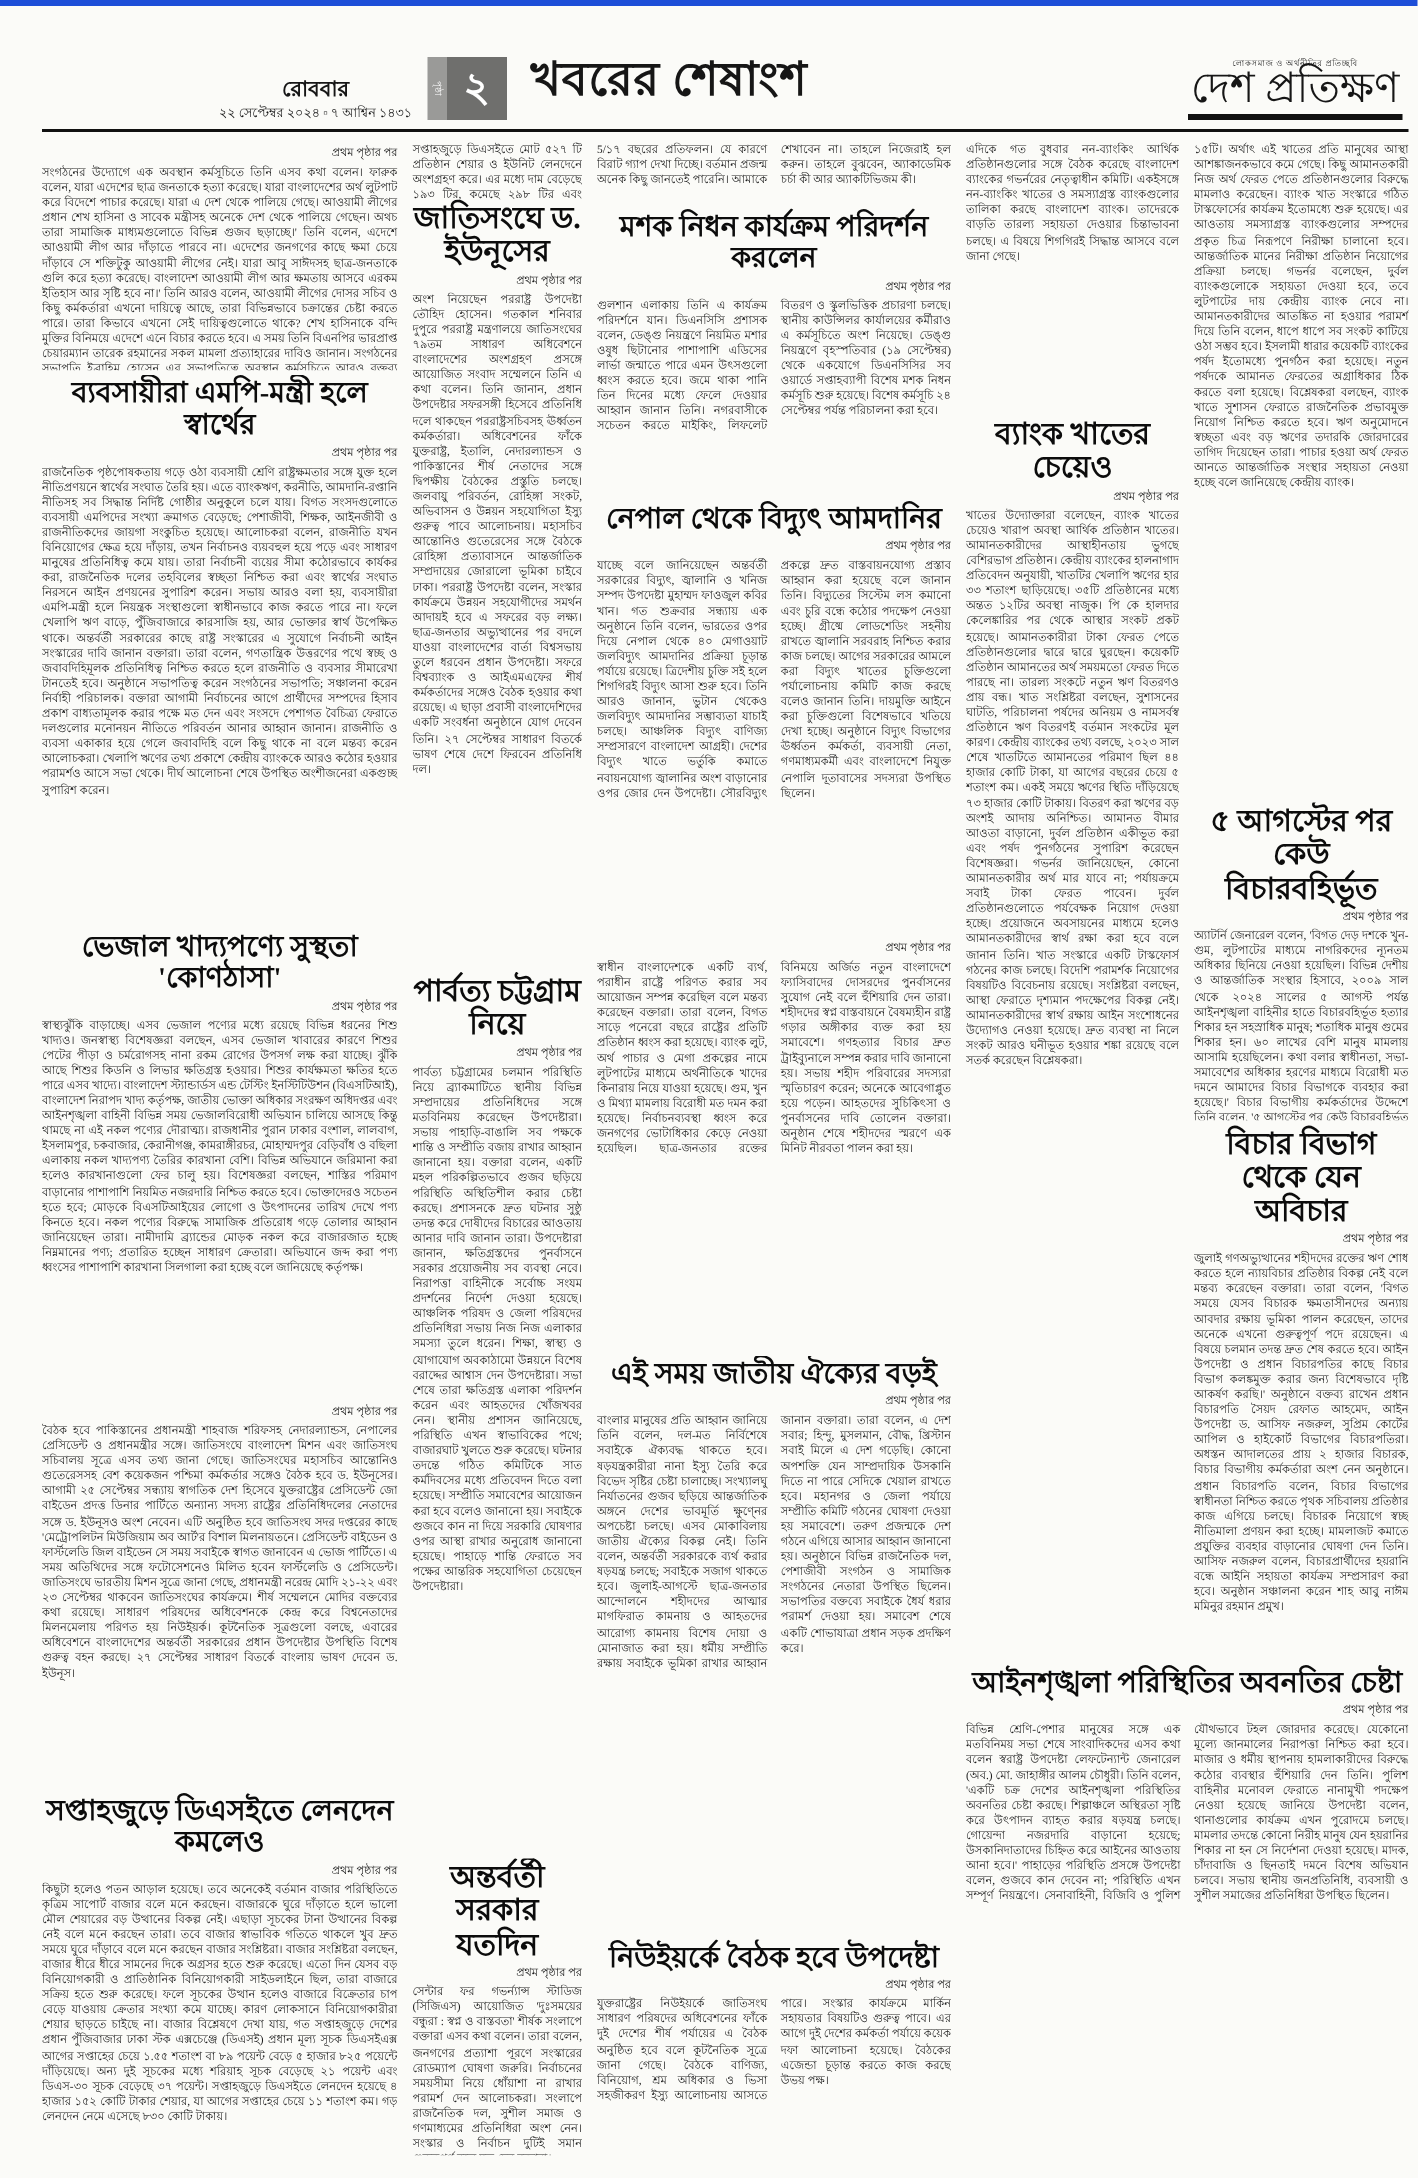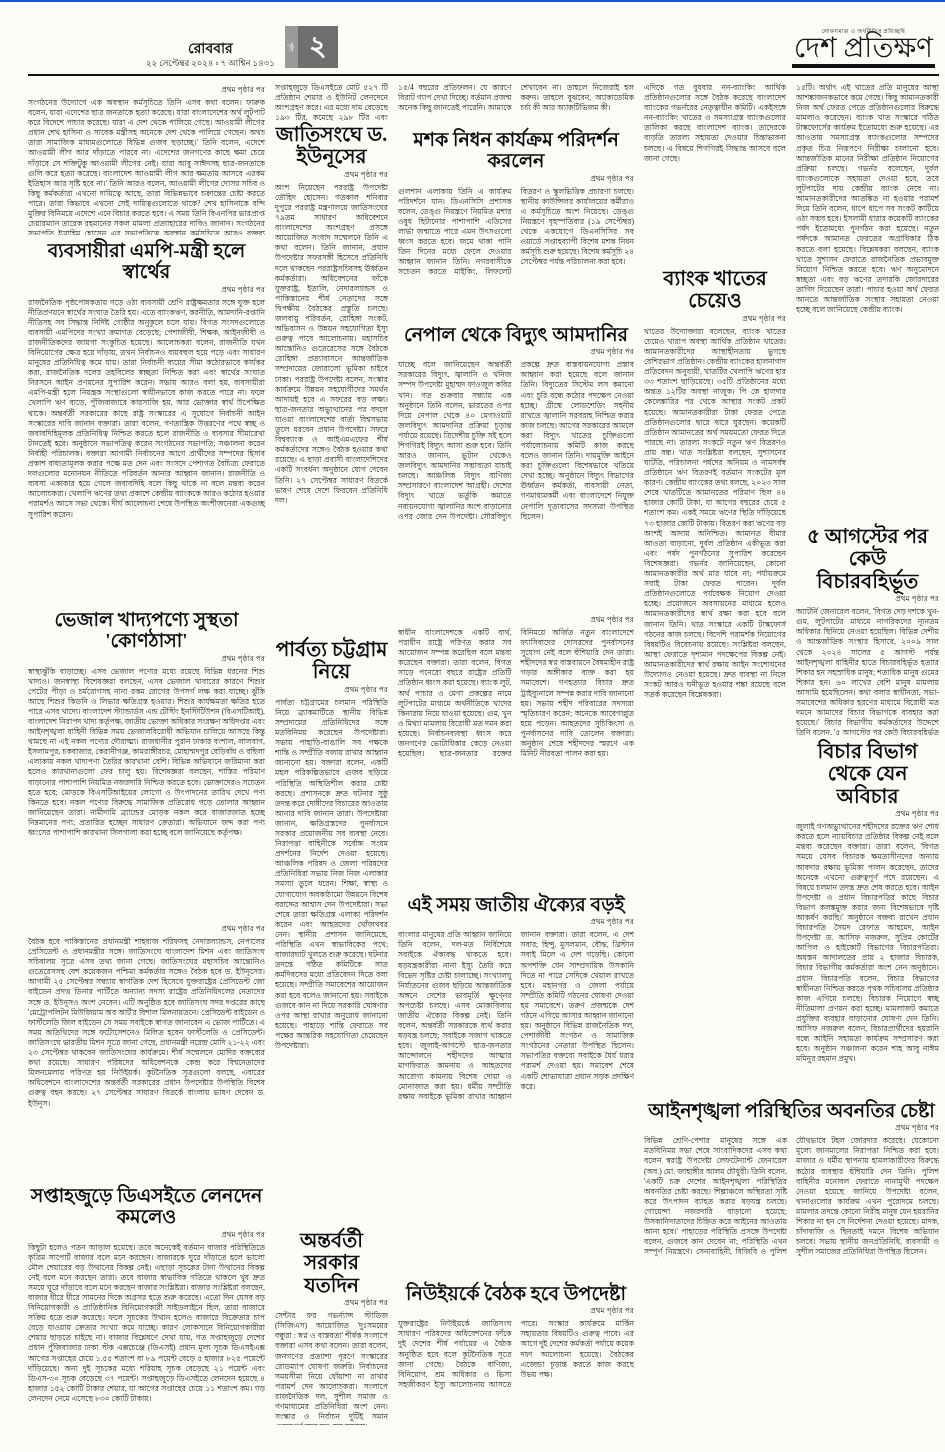--- a/index.html
+++ b/index.html
@@ -2,21 +2,21 @@
 <html lang="bn"><head>
 <meta charset="utf-8">
 <style>
   html,body{margin:0;padding:0;}
   body{
     width:945px;height:1452px;overflow:hidden;
     background:#fbfbf8;color:#161616;
     font-family:"Liberation Serif","DejaVu Serif",serif;
   }
   .page{box-sizing:border-box;width:945px;height:1452px;padding:0 6px 6px 28px;
-    border-top:2px solid #1d4ed8;position:relative;}
+    border-top:4px solid #1d4ed8;position:relative;}
   
   .header{display:flex;align-items:flex-end;padding:24px 0 6px 0;border-bottom:2px solid #111;}
   .date-block{text-align:center;margin-left:118px;line-height:1.1;}
   .day{font-weight:bold;font-size:14px;}
   .dateline{font-size:8.5px;margin-top:2px;}
   .pagebox{display:flex;margin-left:10px;height:42px;}
   .pagebox .tab{width:13px;background:#9a9a98;color:#fff;display:flex;align-items:center;justify-content:center;
     writing-mode:vertical-rl;font-size:6px;}
   .pagebox .num{width:40px;background:#6f6f6d;color:#fff;display:flex;align-items:center;justify-content:center;
     font-size:27px;font-weight:bold;}
@@ -52,20 +52,21 @@
 
   <div class="header">
     <div class="date-block">
       <div class="day">রোববার</div>
       <div class="dateline">২২ সেপ্টেম্বর ২০২৪ ▫ ৭ আশ্বিন ১৪৩১</div>
     </div>
     <div class="pagebox">
       <div class="tab">পৃষ্ঠা</div>
       <div class="num">২</div>
     </div>
+    <div class="section-title">খবরের শেষাংশ</div>
     <div class="masthead">
       <div class="tagline">লোকসমাজ ও অর্থনীতির প্রতিচ্ছবি</div>
       <div class="name">দেশ প্রতিক্ষণ</div>
     </div>
   </div>
 
   <div class="main">
 
     <div class="col colA">
       <article class="article" style="flex:0 0 152px">
@@ -106,21 +107,21 @@
         <p class="body">পার্বত্য চট্টগ্রামের চলমান পরিস্থিতি নিয়ে ব্র্যাকমাটিতে স্থানীয় বিভিন্ন সম্প্রদায়ের প্রতিনিধিদের সঙ্গে মতবিনিময় করেছেন উপদেষ্টারা। সভায় পাহাড়ি-বাঙালি সব পক্ষকে শান্তি ও সম্প্রীতি বজায় রাখার আহ্বান জানানো হয়। বক্তারা বলেন, একটি মহল পরিকল্পিতভাবে গুজব ছড়িয়ে পরিস্থিতি অস্থিতিশীল করার চেষ্টা করছে। প্রশাসনকে দ্রুত ঘটনার সুষ্ঠু তদন্ত করে দোষীদের বিচারের আওতায় আনার দাবি জানান তারা। উপদেষ্টারা জানান, ক্ষতিগ্রস্তদের পুনর্বাসনে সরকার প্রয়োজনীয় সব ব্যবস্থা নেবে। নিরাপত্তা বাহিনীকে সর্বোচ্চ সংযম প্রদর্শনের নির্দেশ দেওয়া হয়েছে। আঞ্চলিক পরিষদ ও জেলা পরিষদের প্রতিনিধিরা সভায় নিজ নিজ এলাকার সমস্যা তুলে ধরেন। শিক্ষা, স্বাস্থ্য ও যোগাযোগ অবকাঠামো উন্নয়নে বিশেষ বরাদ্দের আশ্বাস দেন উপদেষ্টারা। সভা শেষে তারা ক্ষতিগ্রস্ত এলাকা পরিদর্শন করেন এবং আহতদের খোঁজখবর নেন। স্থানীয় প্রশাসন জানিয়েছে, পরিস্থিতি এখন স্বাভাবিকের পথে; বাজারঘাট খুলতে শুরু করেছে। ঘটনার তদন্তে গঠিত কমিটিকে সাত কর্মদিবসের মধ্যে প্রতিবেদন দিতে বলা হয়েছে। সম্প্রীতি সমাবেশের আয়োজন করা হবে বলেও জানানো হয়। সবাইকে গুজবে কান না দিয়ে সরকারি ঘোষণার ওপর আস্থা রাখার অনুরোধ জানানো হয়েছে। পাহাড়ে শান্তি ফেরাতে সব পক্ষের আন্তরিক সহযোগিতা চেয়েছেন উপদেষ্টারা।</p>
       </article>
       <article class="article grow">
         <h2 class="headline hl-sm">অন্তর্বর্তী সরকার যতদিন</h2>
         <div class="continued">প্রথম পৃষ্ঠার পর</div>
         <p class="body">সেন্টার ফর গভর্ন্যান্স স্টাডিজ (সিজিএস) আয়োজিত 'দুঃসময়ের বন্ধুরা : স্বপ্ন ও বাস্তবতা' শীর্ষক সংলাপে বক্তারা এসব কথা বলেন। তারা বলেন, জনগণের প্রত্যাশা পূরণে সংস্কারের রোডম্যাপ ঘোষণা জরুরি। নির্বাচনের সময়সীমা নিয়ে ধোঁয়াশা না রাখার পরামর্শ দেন আলোচকরা। সংলাপে রাজনৈতিক দল, সুশীল সমাজ ও গণমাধ্যমের প্রতিনিধিরা অংশ নেন। সংস্কার ও নির্বাচন দুটিই সমান গুরুত্বপূর্ণ বলে মত দেন বক্তারা।</p>
       </article>
     </div>
 
     <div class="col colC">
-      <p class="body lead cols2" style="flex:0 0 44px">১৫/4 বছরের প্রতিফলন। যে কারণে বিরাট গ্যাপ দেখা দিচ্ছে। বর্তমান প্রজন্ম অনেক কিছু জানতেই পারেনি। আমাকে শেখাবেন না। তাহলে নিজেরাই হল করুন। তাহলে বুঝবেন, অ্যাকাডেমিক চর্চা কী আর অ্যাকটিভিজম কী।</p>
+      <p class="body lead cols2" style="flex:0 0 44px">5/১৭ বছরের প্রতিফলন। যে কারণে বিরাট গ্যাপ দেখা দিচ্ছে। বর্তমান প্রজন্ম অনেক কিছু জানতেই পারেনি। আমাকে শেখাবেন না। তাহলে নিজেরাই হল করুন। তাহলে বুঝবেন, অ্যাকাডেমিক চর্চা কী আর অ্যাকটিভিজম কী।</p>
       <article class="article" style="flex:0 0 192px">
         <h2 class="headline">মশক নিধন কার্যক্রম পরিদর্শন করলেন</h2>
         <div class="continued">প্রথম পৃষ্ঠার পর</div>
         <p class="body cols2">গুলশান এলাকায় তিনি এ কার্যক্রম পরিদর্শনে যান। ডিএনসিসি প্রশাসক বলেন, ডেঙ্গু নিয়ন্ত্রণে নিয়মিত মশার ওষুধ ছিটানোর পাশাপাশি এডিসের লার্ভা জন্মাতে পারে এমন উৎসগুলো ধ্বংস করতে হবে। জমে থাকা পানি তিন দিনের মধ্যে ফেলে দেওয়ার আহ্বান জানান তিনি। নগরবাসীকে সচেতন করতে মাইকিং, লিফলেট বিতরণ ও স্কুলভিত্তিক প্রচারণা চলছে। স্থানীয় কাউন্সিলর কার্যালয়ের কর্মীরাও এ কর্মসূচিতে অংশ নিয়েছে। ডেঙ্গু নিয়ন্ত্রণে বৃহস্পতিবার (১৯ সেপ্টেম্বর) থেকে একযোগে ডিএনসিসির সব ওয়ার্ডে সপ্তাহব্যাপী বিশেষ মশক নিধন কর্মসূচি শুরু হয়েছে। বিশেষ কর্মসূচি ২৪ সেপ্টেম্বর পর্যন্ত পরিচালনা করা হবে।</p>
       </article>
       <article class="article" style="flex:0 0 288px">
         <h2 class="headline">নেপাল থেকে বিদ্যুৎ আমদানির</h2>
         <div class="continued">প্রথম পৃষ্ঠার পর</div>
         <p class="body cols2">যাচ্ছে বলে জানিয়েছেন অন্তর্বর্তী সরকারের বিদ্যুৎ, জ্বালানি ও খনিজ সম্পদ উপদেষ্টা মুহাম্মদ ফাওজুল কবির খান। গত শুক্রবার সন্ধ্যায় এক অনুষ্ঠানে তিনি বলেন, ভারতের ওপর দিয়ে নেপাল থেকে ৪০ মেগাওয়াট জলবিদ্যুৎ আমদানির প্রক্রিয়া চূড়ান্ত পর্যায়ে রয়েছে। ত্রিদেশীয় চুক্তি সই হলে শিগগিরই বিদ্যুৎ আসা শুরু হবে। তিনি আরও জানান, ভুটান থেকেও জলবিদ্যুৎ আমদানির সম্ভাব্যতা যাচাই চলছে। আঞ্চলিক বিদ্যুৎ বাণিজ্য সম্প্রসারণে বাংলাদেশ আগ্রহী। দেশের বিদ্যুৎ খাতে ভর্তুকি কমাতে নবায়নযোগ্য জ্বালানির অংশ বাড়ানোর ওপর জোর দেন উপদেষ্টা। সৌরবিদ্যুৎ প্রকল্পে দ্রুত বাস্তবায়নযোগ্য প্রস্তাব আহ্বান করা হয়েছে বলে জানান তিনি। বিদ্যুতের সিস্টেম লস কমানো এবং চুরি বন্ধে কঠোর পদক্ষেপ নেওয়া হচ্ছে। গ্রীষ্মে লোডশেডিং সহনীয় রাখতে জ্বালানি সরবরাহ নিশ্চিত করার কাজ চলছে। আগের সরকারের আমলে করা বিদ্যুৎ খাতের চুক্তিগুলো পর্যালোচনায় কমিটি কাজ করছে বলেও জানান তিনি। দায়মুক্তি আইনে করা চুক্তিগুলো বিশেষভাবে খতিয়ে দেখা হচ্ছে। অনুষ্ঠানে বিদ্যুৎ বিভাগের ঊর্ধ্বতন কর্মকর্তা, ব্যবসায়ী নেতা, গণমাধ্যমকর্মী এবং বাংলাদেশে নিযুক্ত নেপালি দূতাবাসের সদস্যরা উপস্থিত ছিলেন।</p>
       </article>

